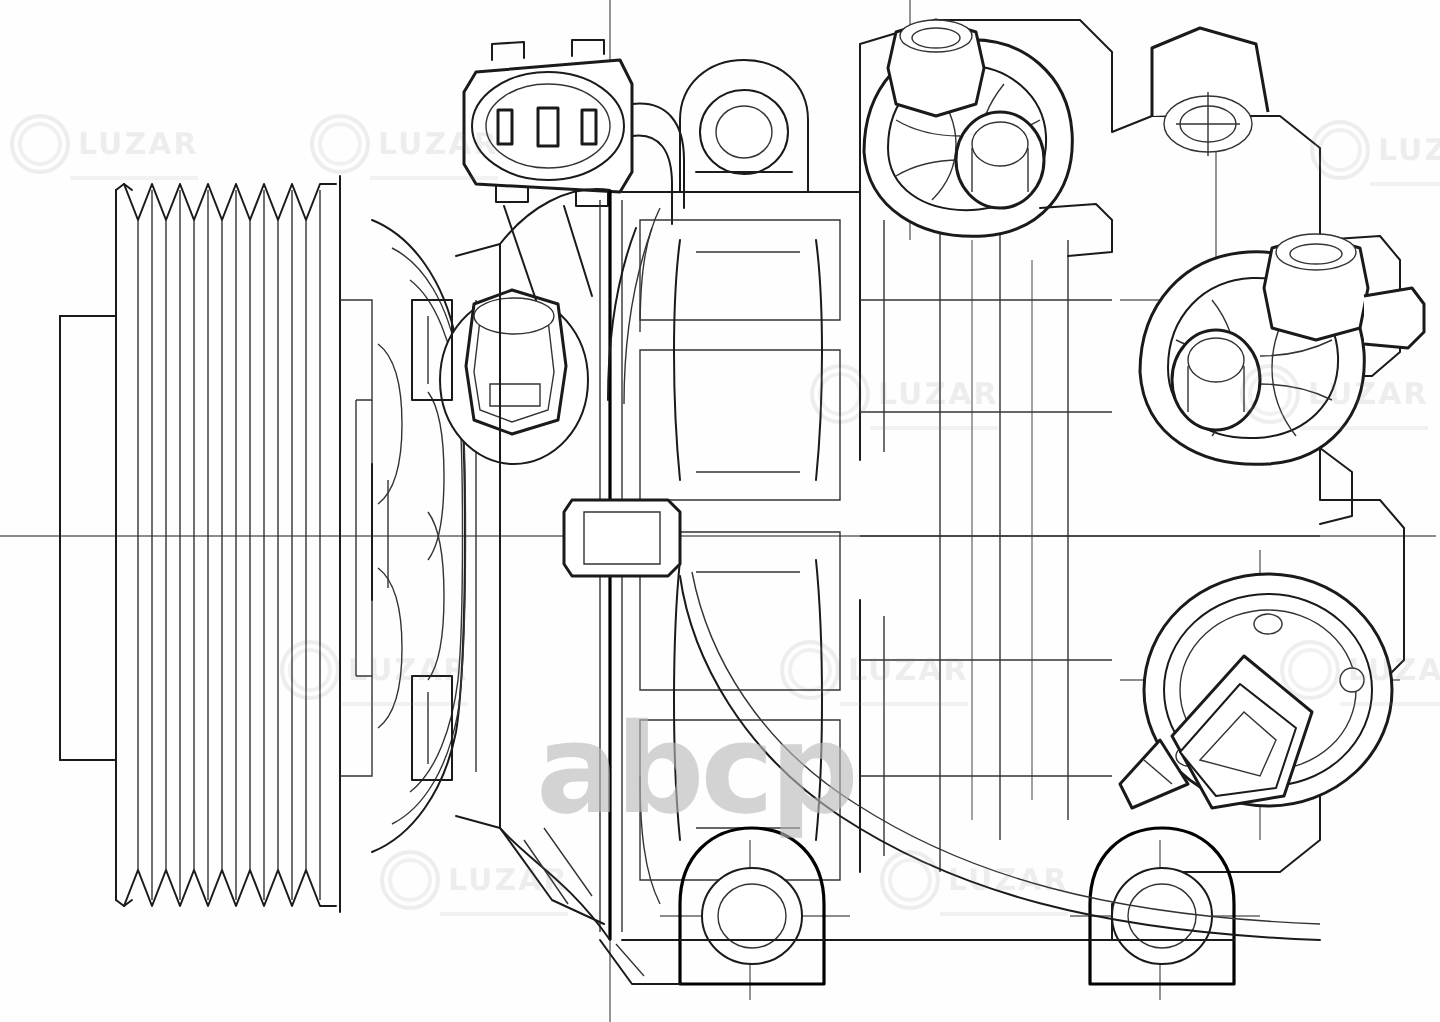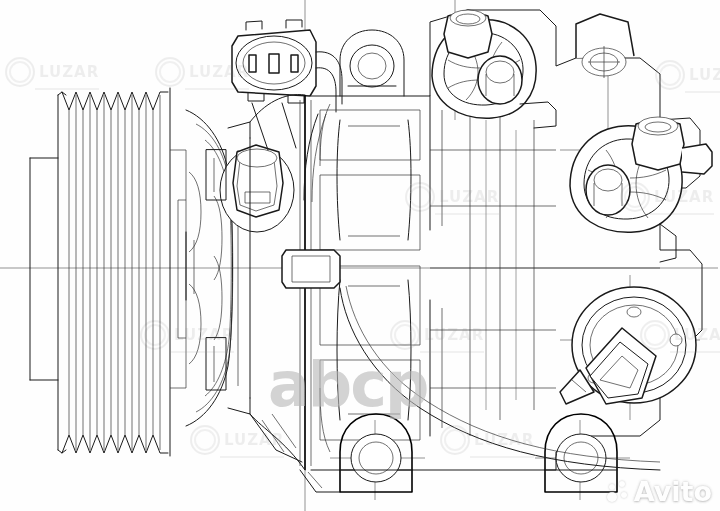--- a/index.html
+++ b/index.html
@@ -383,29 +383,20 @@
       <path class="l" d="M206 338 L206 390 L226 390 L226 338 Z"></path>
       <path class="lt" d="M214 158 L214 192 M214 346 L214 382"></path>
       <path class="l" d="M186 232 L186 300"></path>
       <path class="lt" d="M194 240 L194 294"></path>
     </g>
 
   </svg>
 
   <div class="wm wm-abcp">abcp</div>
 
-  <div class="wm wm-avito">
-    <span class="dots">
-      <i></i>
-        <i></i>
-        <i></i>
-        <i></i>
-    </span>
-    <span class="word">Avito</span>
-  </div>
 
   <div class="wm wm-luzar" style="left:5px;top:57px;">
     <span class="ring"></span>
     <span class="wordmark">LUZAR</span>
     <span class="underbar"></span>
   </div>
   <div class="wm wm-luzar" style="left:155px;top:57px;">
     <span class="ring"></span>
     <span class="wordmark">LUZAR</span>
     <span class="underbar"></span>

